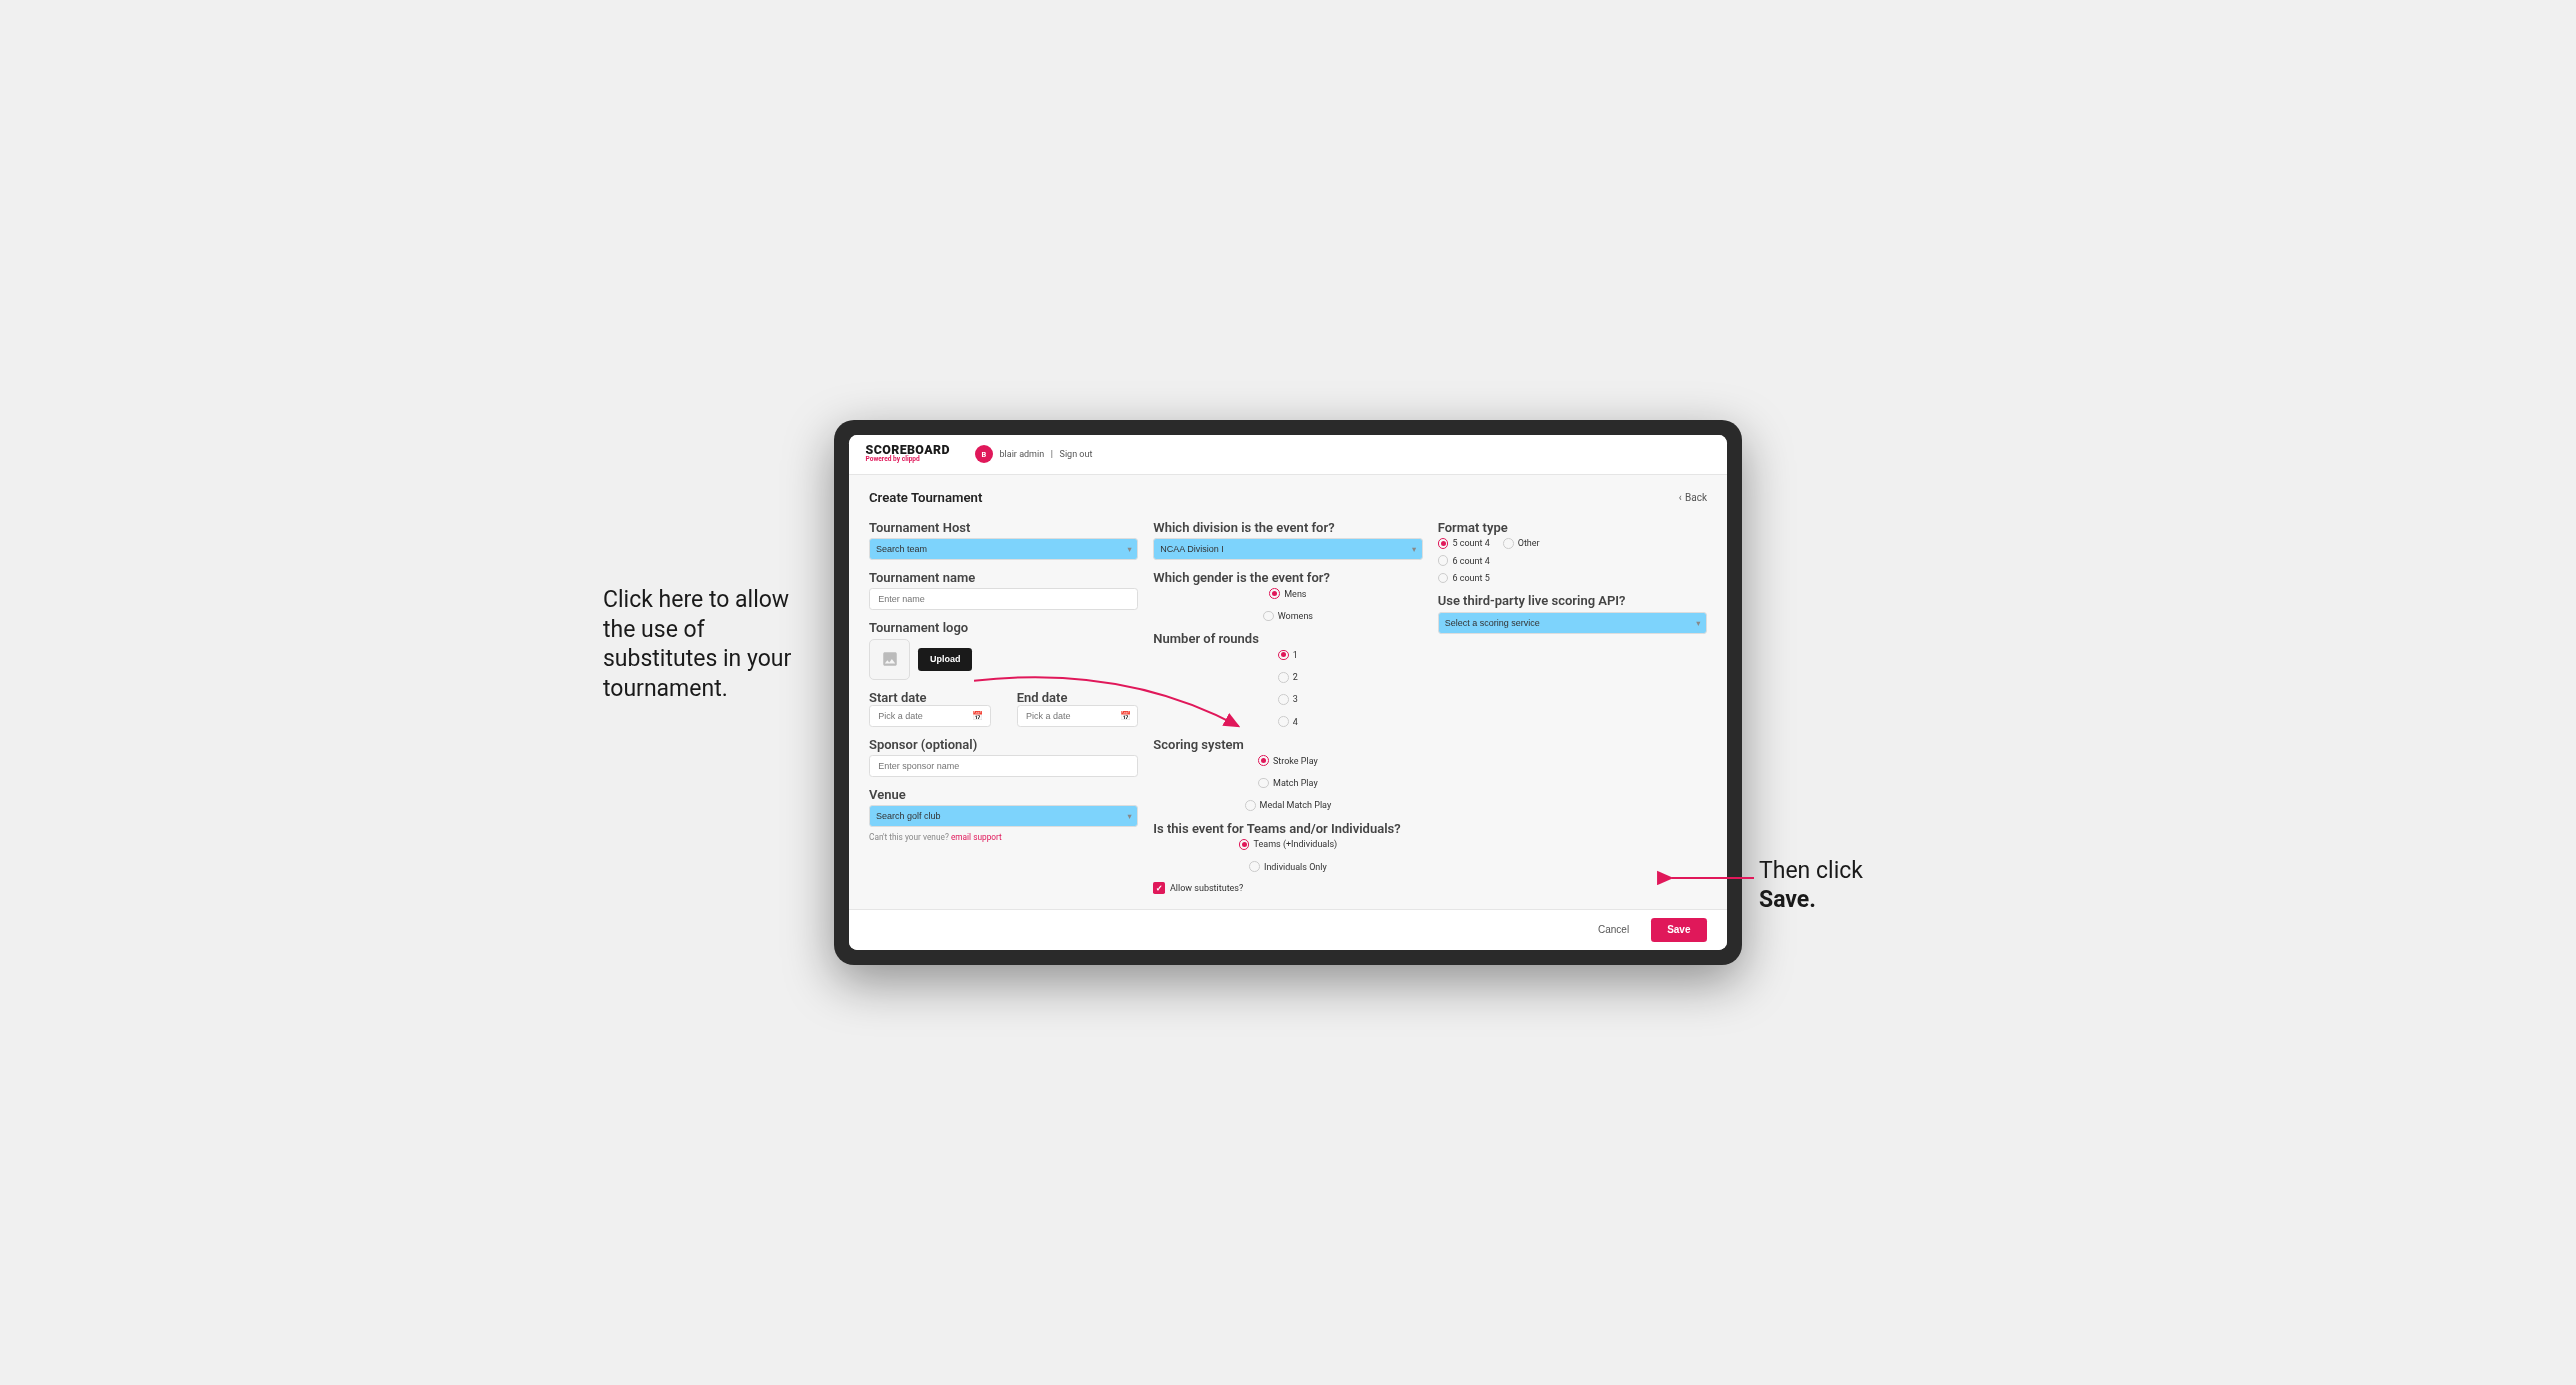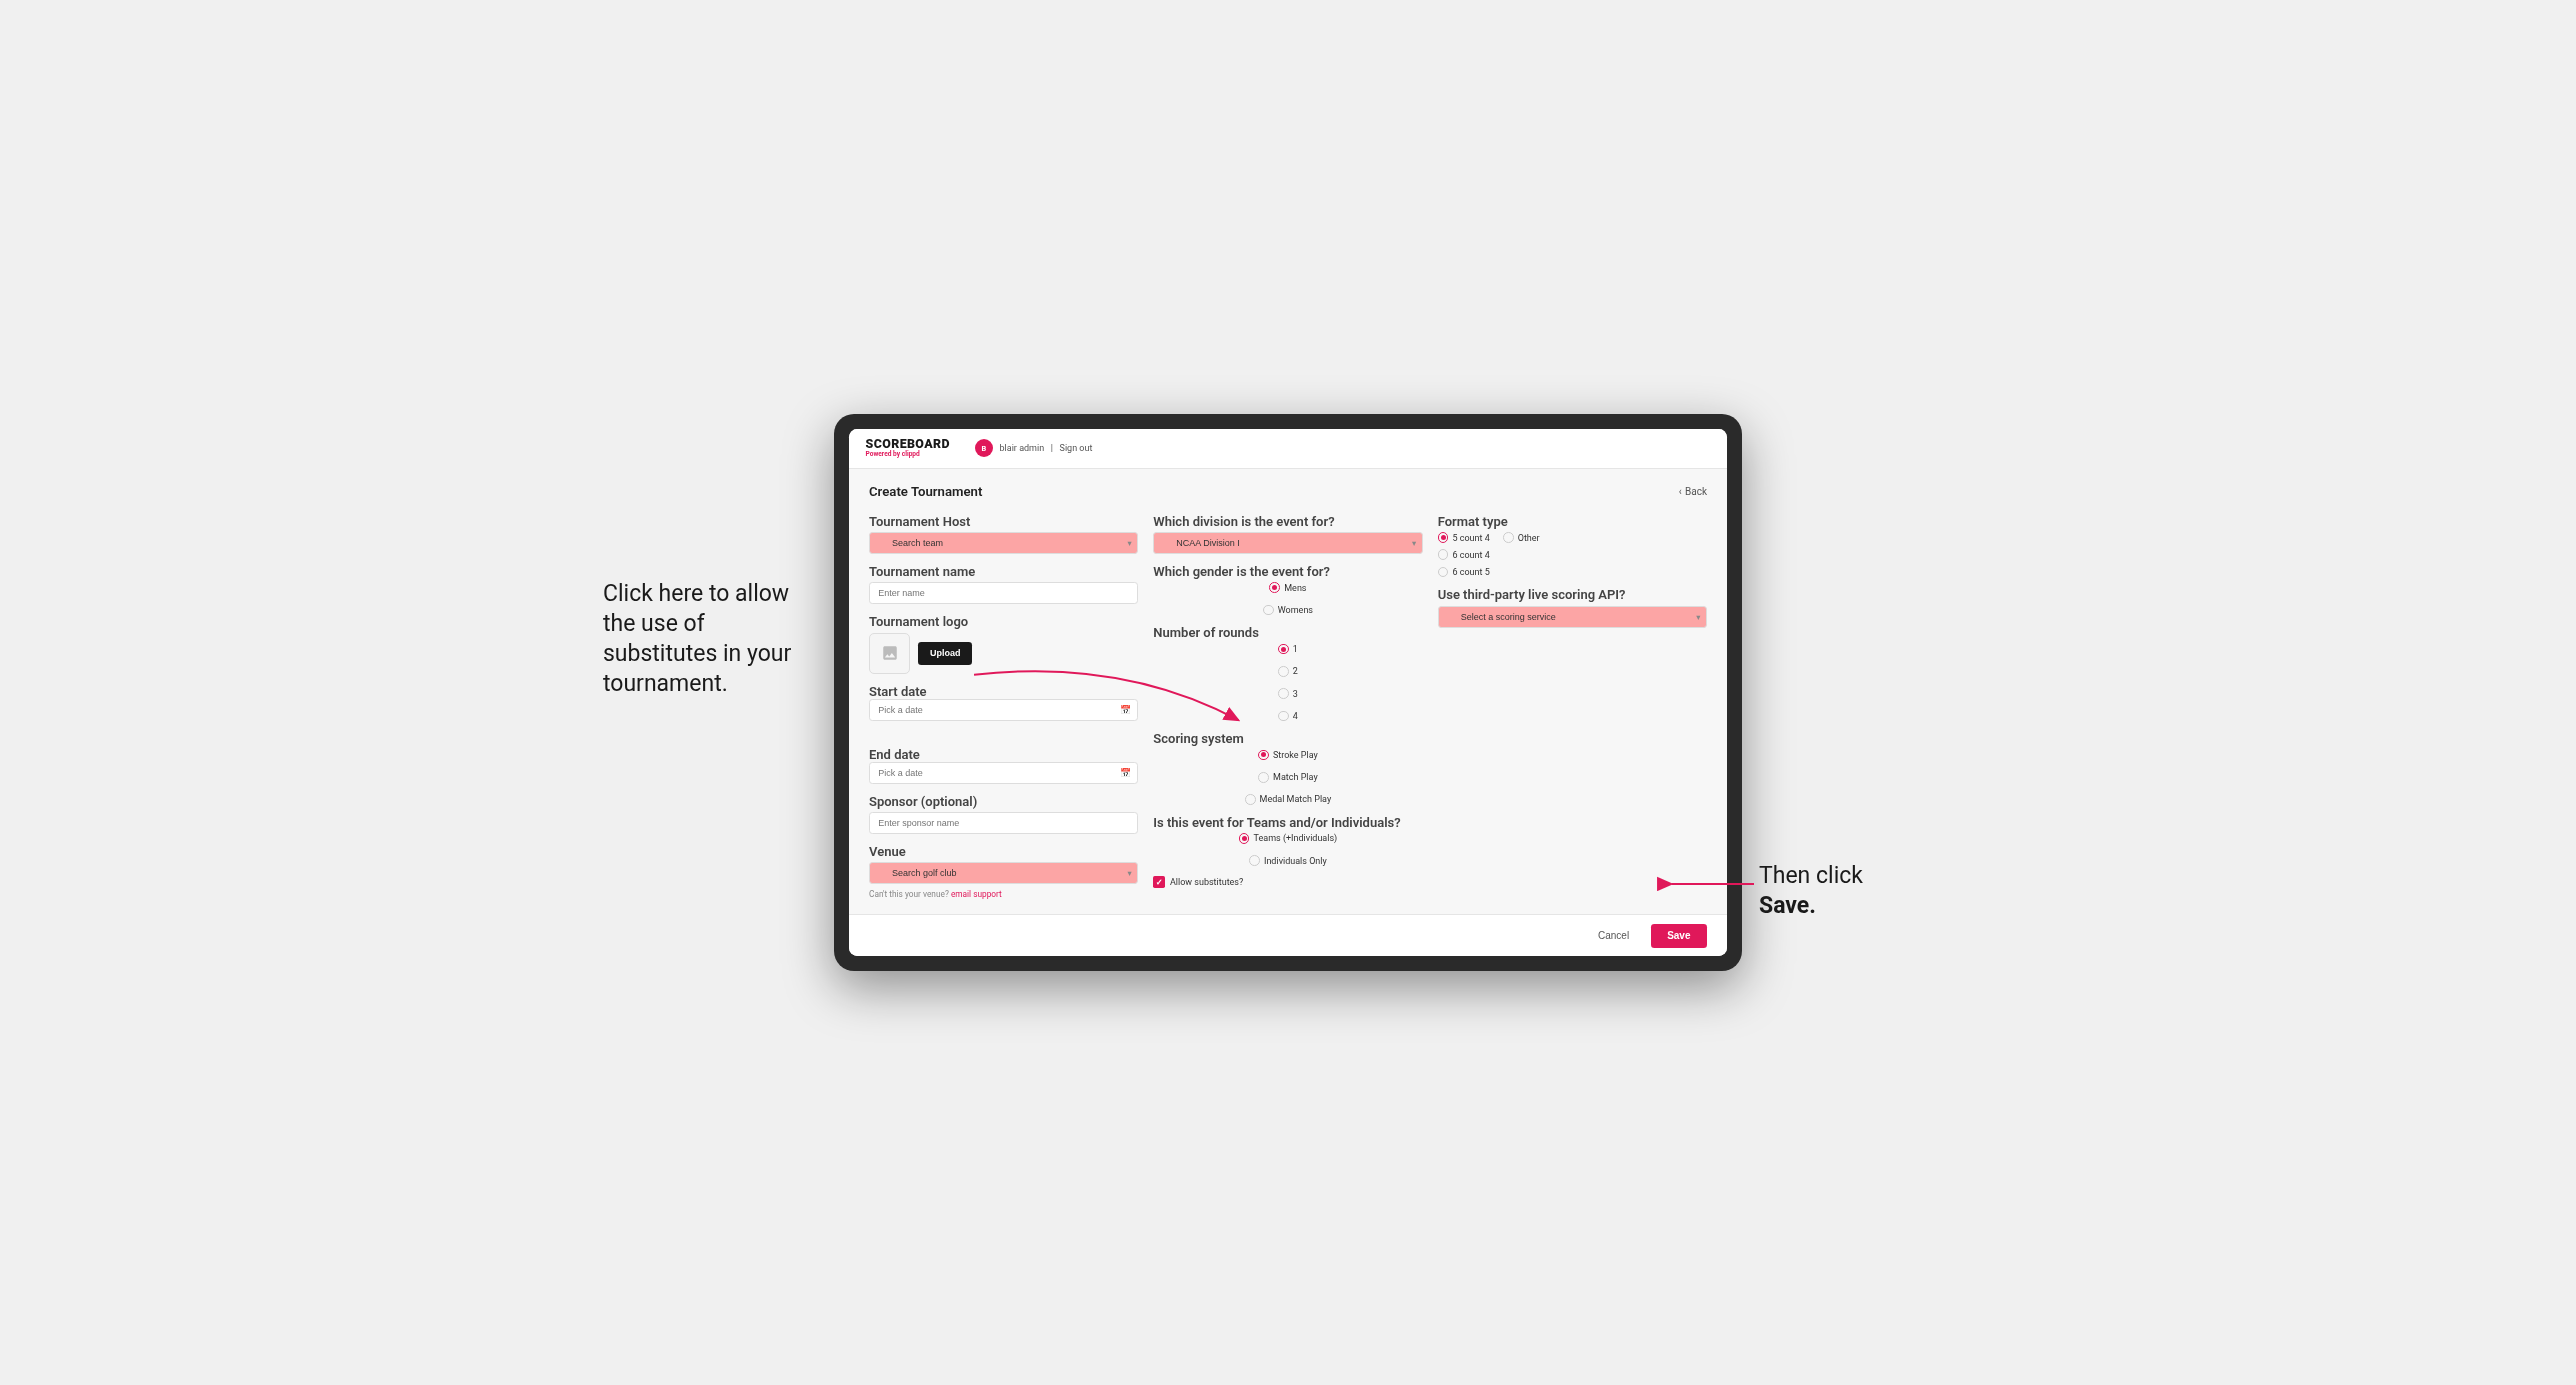--- a/index.html
+++ b/index.html
@@ -198,24 +198,24 @@
       font-size: 9px;
       color: #aaa;
       background: #fff;
       width: 100%;
       outline: none;
     }
 
     .field-select {
       border: 0.8px solid #ddd;
       border-radius: 3.3px;
-      padding: 5px 22px;
+      padding: 5px 6px;
       font-size: 9px;
       color: #333;
-      background: #fca5a5;
+      background: #7dd3fc;
       width: 100%;
       outline: none;
       appearance: none;
       cursor: pointer;
       position: relative;
     }
 
     .select-wrapper {
       position: relative;
     }
@@ -262,21 +262,21 @@
       border-radius: 3.3px;
       padding: 6.6px 11.6px;
       font-size: 9px;
       font-weight: 600;
       cursor: pointer;
     }
 
     
     .date-row {
       display: grid;
-      grid-template-columns: 1fr;
+      grid-template-columns: 1fr 1fr;
       gap: 26px;
     }
 
     .date-input-wrapper {
       position: relative;
     }
 
     .date-input-wrapper input {
       padding-right: 23px;
     }

